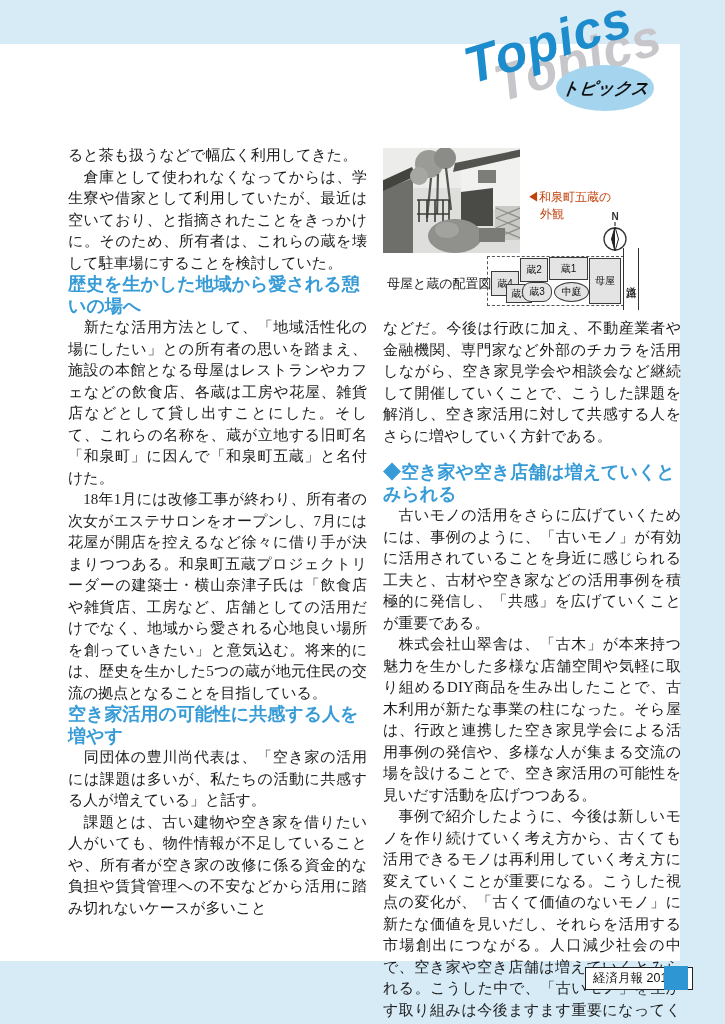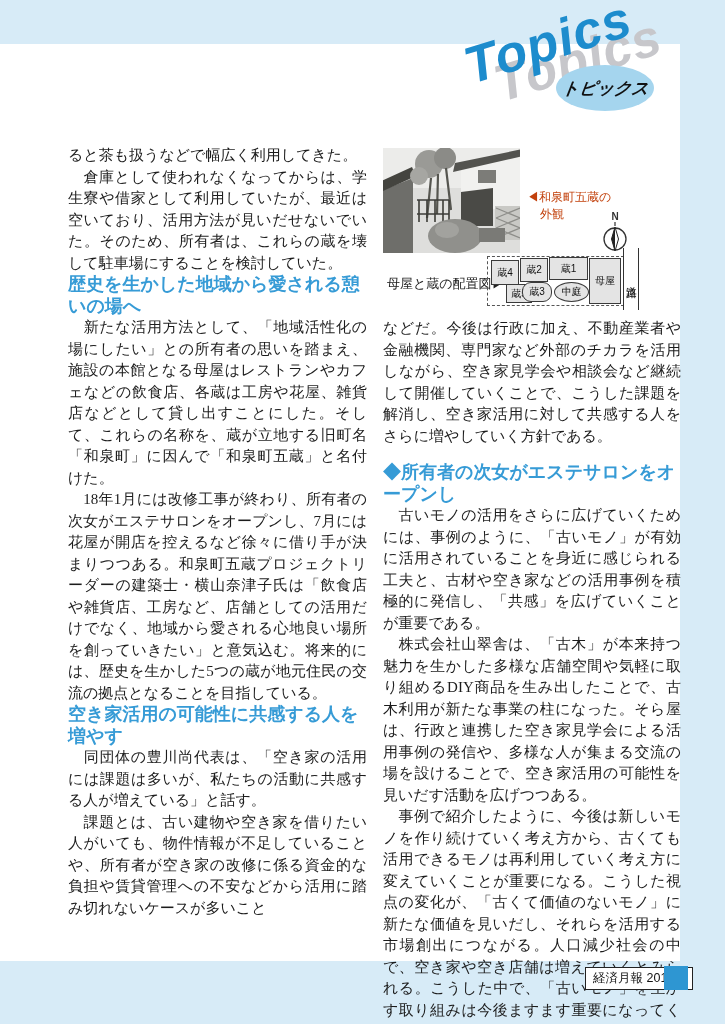--- a/index.html
+++ b/index.html
@@ -57,21 +57,21 @@
   .diagram-label{
     position:absolute;left:4px;top:30px;white-space:nowrap;
     font-family:"Liberation Sans", sans-serif;font-size:13px;color:#222;
   }
   .plan-box{position:absolute;left:104px;top:11px;width:135px;height:48px;border:1.5px dashed #555;}
   .plan-item{
     position:absolute;background:#e4e4e4;border:1.2px solid #3a3a3a;
     display:flex;align-items:center;justify-content:center;
     font-family:"Liberation Sans", sans-serif;font-size:10px;color:#111;
   }
-  .k4{left:3px;top:3px;width:26px;height:23px;}
+  .k4{left:3px;top:14px;width:26px;height:23px;}
   .k2{left:32px;top:1px;width:26px;height:22px;}
   .k1{left:61px;top:0px;width:37px;height:21px;}
   .mh{left:101px;top:1px;width:30px;height:44px;}
   .k5{left:6px;top:27px;width:24px;height:17px;margin-left:12px;}
   .k3{left:34px;top:25px;width:28px;height:18px;border-radius:9px;}
   .cy{left:66px;top:25px;width:33px;height:18px;border-radius:50%;}
   .road{
     position:absolute;left:240px;top:3px;width:14px;height:62px;
     border-left:1.5px solid #333;border-right:1.5px solid #333;
     display:flex;align-items:center;justify-content:center;
@@ -99,21 +99,21 @@
 <div class="band band-bottom"></div>
 
 <div class="logo-shadow">Topics</div>
 <div class="logo-badge">
   <span>トピックス</span>
 </div>
 <div class="logo-main">Topics</div>
 
 <div class="col-left body-text">
   <p>ると茶も扱うなどで幅広く利用してきた。</p>
-  <p>　倉庫として使われなくなってからは、学生寮や借家として利用していたが、最近は空いており、活用方法が見いだせないでいた。そのため、所有者は、これらの蔵を壊して駐車場にすることを検討していた。</p>
+  <p>　倉庫として使われなくなってからは、学生寮や借家として利用していたが、最近は空いており、と指摘されたことをきっかけに。そのため、所有者は、これらの蔵を壊して駐車場にすることを検討していた。</p>
   <h3 class="section-heading">歴史を生かした地域から愛される憩いの場へ</h3>
   <p>　新たな活用方法として、「地域活性化の場にしたい」との所有者の思いを踏まえ、施設の本館となる母屋はレストランやカフェなどの飲食店、各蔵は工房や花屋、雑貨店などとして貸し出すことにした。そして、これらの名称を、蔵が立地する旧町名「和泉町」に因んで「和泉町五蔵」と名付けた。</p>
   <p>　18年1月には改修工事が終わり、所有者の次女がエステサロンをオープンし、7月には花屋が開店を控えるなど徐々に借り手が決まりつつある。和泉町五蔵プロジェクトリーダーの建築士・横山奈津子氏は「飲食店や雑貨店、工房など、店舗としての活用だけでなく、地域から愛される心地良い場所を創っていきたい」と意気込む。将来的には、歴史を生かした5つの蔵が地元住民の交流の拠点となることを目指している。</p>
   <h3 class="section-heading">空き家活用の可能性に共感する人を増やす</h3>
   <p>　同団体の豊川尚代表は、「空き家の活用には課題は多いが、私たちの活動に共感する人が増えている」と話す。</p>
   <p>　課題とは、古い建物や空き家を借りたい人がいても、物件情報が不足していることや、所有者が空き家の改修に係る資金的な負担や賃貸管理への不安などから活用に踏み切れないケースが多いこと</p>
 </div>
 
 <div class="col-right">
 
@@ -164,21 +164,21 @@
       <div class="plan-item k3">蔵3</div>
       <div class="plan-item cy">中庭</div>
     </div>
     <div class="road">
       <span>道路</span>
     </div>
   </div>
 
   <div class="right-text body-text">
     <p>などだ。今後は行政に加え、不動産業者や金融機関、専門家など外部のチカラを活用しながら、空き家見学会や相談会など継続して開催していくことで、こうした課題を解消し、空き家活用に対して共感する人をさらに増やしていく方針である。</p>
-    <h3 class="section-heading diamond-heading">◆所有者の次女がエステサロンをオープンし</h3>
+    <h3 class="section-heading diamond-heading">◆空き家や空き店舗は増えていくとみられる</h3>
     <p>　古いモノの活用をさらに広げていくためには、事例のように、「古いモノ」が有効に活用されていることを身近に感じられる工夫と、古材や空き家などの活用事例を積極的に発信し、「共感」を広げていくことが重要である。</p>
     <p>　株式会社山翠舎は、「古木」が本来持つ魅力を生かした多様な店舗空間や気軽に取り組めるDIY商品を生み出したことで、古木利用が新たな事業の柱になった。そら屋は、行政と連携した空き家見学会による活用事例の発信や、多様な人が集まる交流の場を設けることで、空き家活用の可能性を見いだす活動を広げつつある。</p>
     <p>　事例で紹介したように、今後は新しいモノを作り続けていく考え方から、古くても活用できるモノは再利用していく考え方に変えていくことが重要になる。こうした視点の変化が、「古くて価値のないモノ」に新たな価値を見いだし、それらを活用する市場創出につながる。人口減少社会の中で、空き家や空き店舗は増えていくとみられる。こうした中で、「古いモノ」を生かす取り組みは今後ますます重要になってくるのではないだろうか。</p>
 
   </div>
 </div>
 
 <div class="footer-label-box">経済月報 2018.7</div>
 <div class="footer-square"></div>
 

